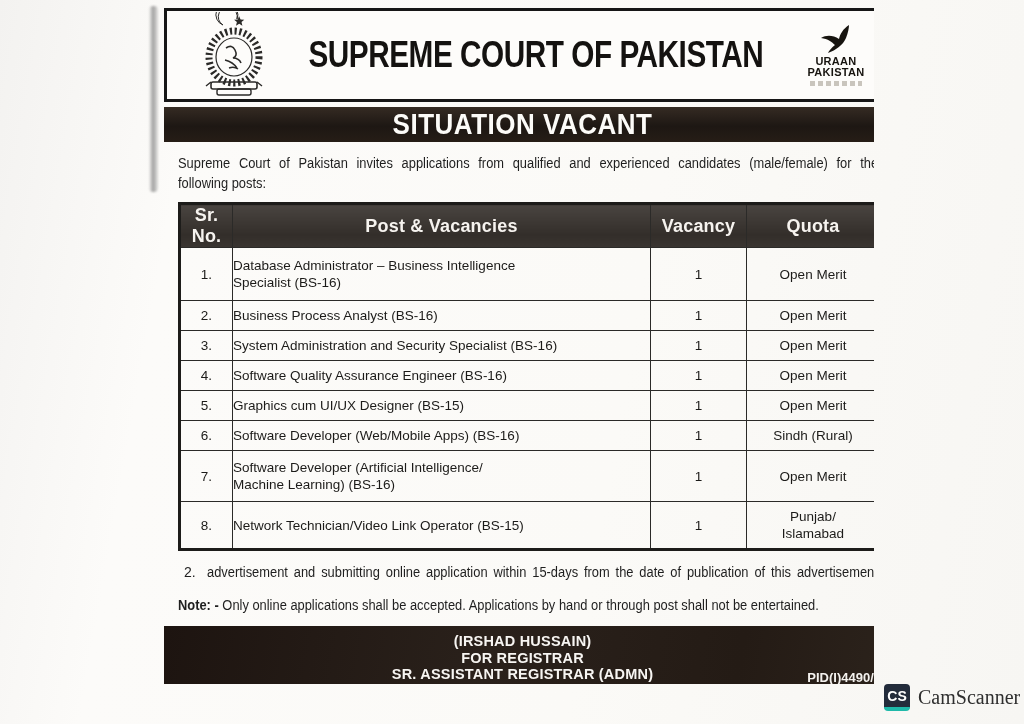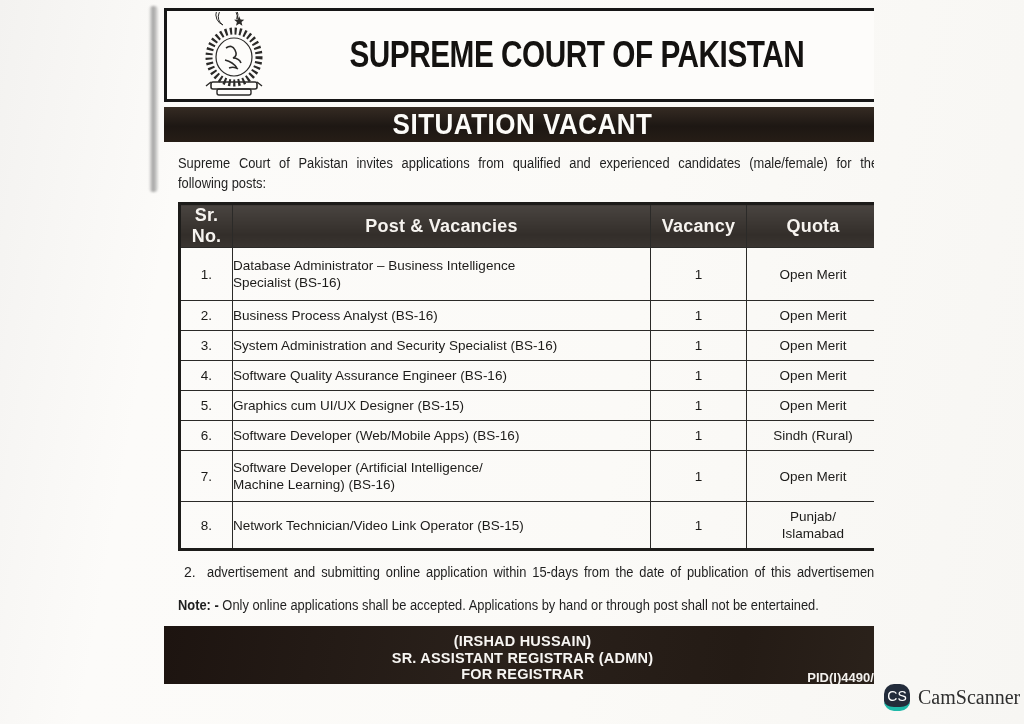--- a/index.html
+++ b/index.html
@@ -74,22 +74,22 @@
   .sigbar{
     position:relative;margin-top:13px;width:717px;height:64px;
     background:linear-gradient(100deg,#1d1410 0%,#2a211b 45%,#241b15 80%,#2b221b 100%);
     color:#f7f5f2;text-align:center;padding-top:7px;box-sizing:border-box;
   }
   .sig-line{font-size:14.5px;font-weight:bold;line-height:16.5px;letter-spacing:.2px;}
   .pid{position:absolute;right:0px;bottom:5px;font-size:13px;font-weight:bold;color:#f3f1ee;white-space:nowrap;}
   
   .cam{position:absolute;left:884px;top:684px;display:flex;align-items:center;}
   .cam-badge{
-    width:26px;height:27px;border-radius:10px;background:#232c3b;
-    color:#fff;font-weight:400;font-size:14px;display:flex;align-items:center;justify-content:center;
+    width:26px;height:27px;border-radius:4px;background:#232c3b;
+    color:#fff;font-weight:700;font-size:14px;display:flex;align-items:center;justify-content:center;
     border-bottom:4px solid #1fb9a9;box-sizing:border-box;
   }
   .cam-text{margin-left:8px;font-family:"Liberation Serif","DejaVu Serif",serif;font-size:20px;color:#2e2e2e;}
   svg .ink{stroke:#2b2a28;fill:none;}
 </style>
 </head>
 <body>
 
 <div class="page">
   <div class="shadow-streak"></div>
@@ -107,20 +107,28 @@
             <path class="ink" d="M33 36 q6 -4 9 2 q3 6 -2 8 q6 0 8 5" stroke-width="1.6"></path>
             <path class="ink" d="M32 48 q8 2 12 8 M36 56 q5 -2 9 1" stroke-width="1.4"></path>
             <rect class="ink" x="18" y="70" width="46" height="7" rx="2" stroke-width="1.6"></rect>
             <rect class="ink" x="24" y="77" width="34" height="6" rx="2" stroke-width="1.4"></rect>
             <path class="ink" d="M18 70 l-5 4 M64 70 l5 4" stroke-width="1.4"></path>
           </svg>
         </div>
         <div class="title-wrap">
           <span class="main-title">SUPREME COURT OF PAKISTAN</span>
         </div>
+        <div class="uraan">
+          <svg width="34" height="30" viewBox="0 0 34 30">
+            <path d="M30 1 C24 5 21 10 20 15 C14 11 7 11 2 14 C9 15 13 18 16 21 C12 24 10 27 9 29 C17 26 24 21 27 14 C29 9 30 4 30 1 Z" fill="#17140f"></path>
+          </svg>
+          <div class="uraan-line">URAAN</div>
+          <div class="uraan-line">PAKISTAN</div>
+          <div class="uraan-sub"></div>
+        </div>
       </div>
 
       <div class="banner">
         <span class="banner-text">SITUATION VACANT</span>
       </div>
 
       <div class="intro">
         <div class="line"><span class="cond w">Supreme Court of Pakistan invites applications from qualified and experienced candidates (male/female) for the</span></div>
         <div class="line"><span class="cond">following posts:</span></div>
       </div>
@@ -202,22 +210,22 @@
         </div>
       </div>
 
       <div class="note">
         <span class="cond"><b>Note: -</b>
         <span>Only online applications shall be accepted. Applications by hand or through post shall not be entertained.</span></span>
       </div>
 
       <div class="sigbar">
         <div class="sig-line">(IRSHAD HUSSAIN)</div>
+        <div class="sig-line">FOR REGISTRAR</div>
         <div class="sig-line">SR. ASSISTANT REGISTRAR (ADMN)</div>
-        <div class="sig-line">FOR REGISTRAR</div>
         <div class="pid">PID(I)4490/2</div>
       </div>
 
     </div>
   </div>
 
   <div class="cam">
     <div class="cam-badge">CS</div>
     <div class="cam-text">CamScanner</div>
   </div>

